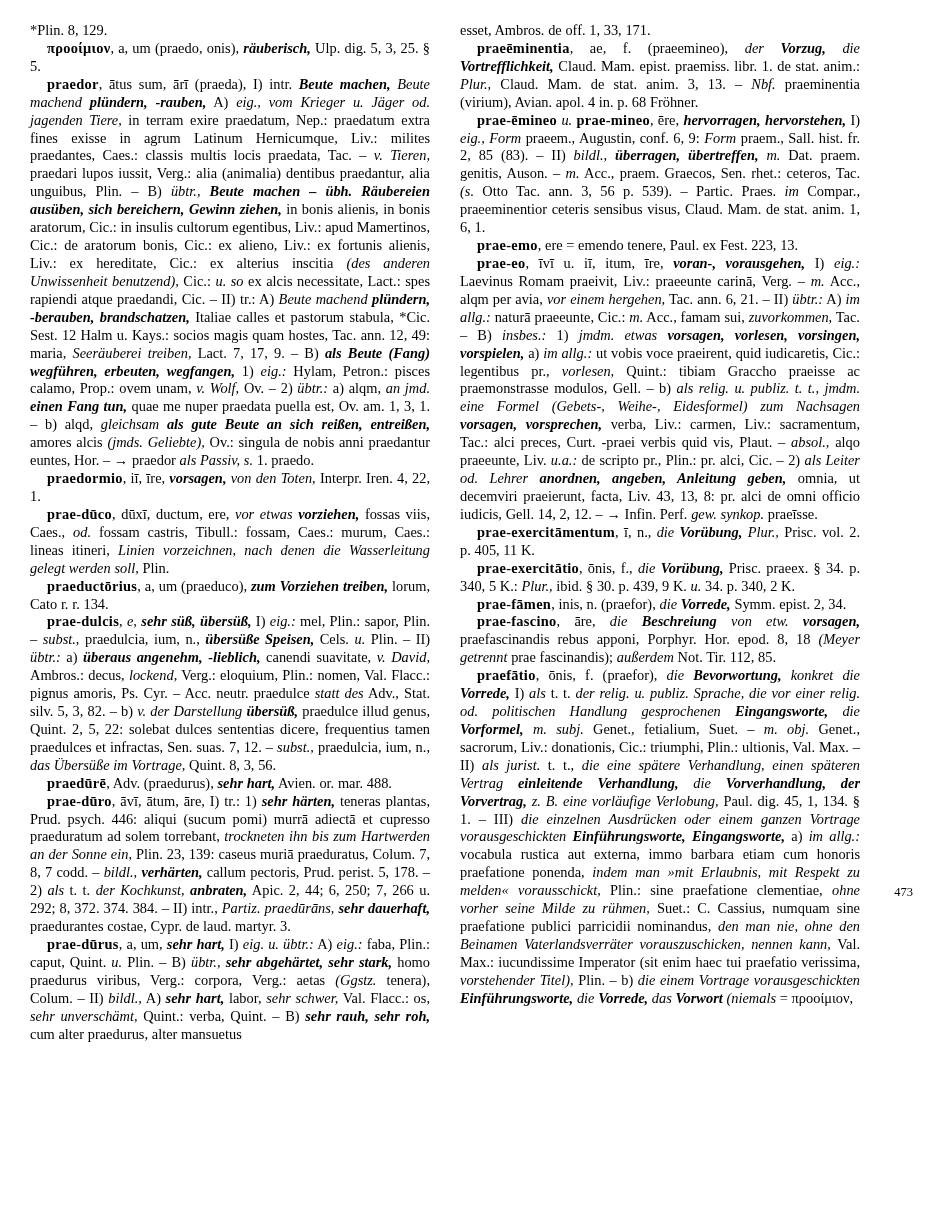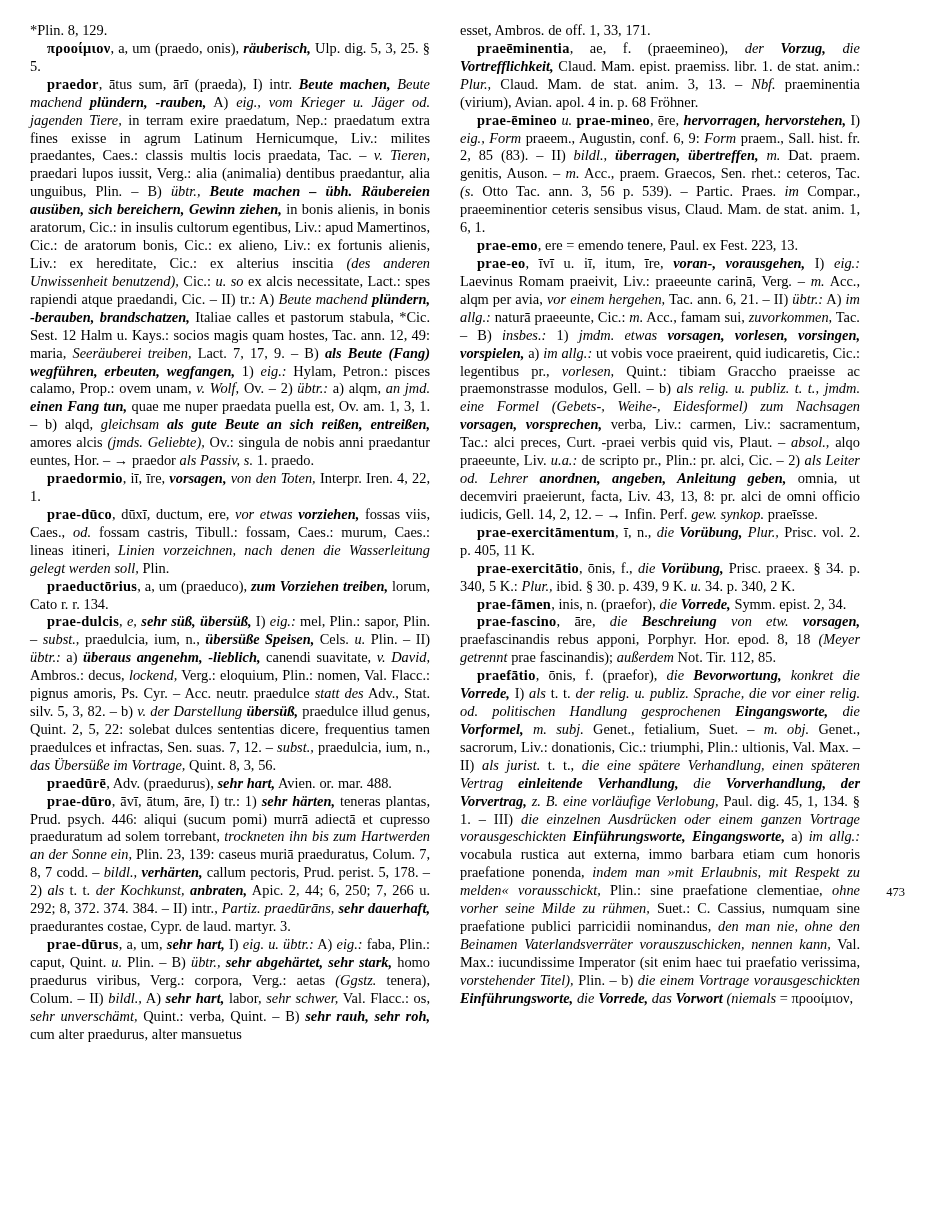--- a/index.html
+++ b/index.html
@@ -48,21 +48,21 @@
   }
   .de {
     font-weight: bold;
     font-style: italic;
   }
   .it {
     font-style: italic;
   }
   .folio {
     position: absolute;
-    right: 30px;
+    right: 22px;
     bottom: 16px;
     font-size: 12.5px;
     font-family: "Liberation Serif", "DejaVu Serif", serif;
   }
 </style>
 </head>
 <body>
 
 <div class="page">
   <div class="columns">

